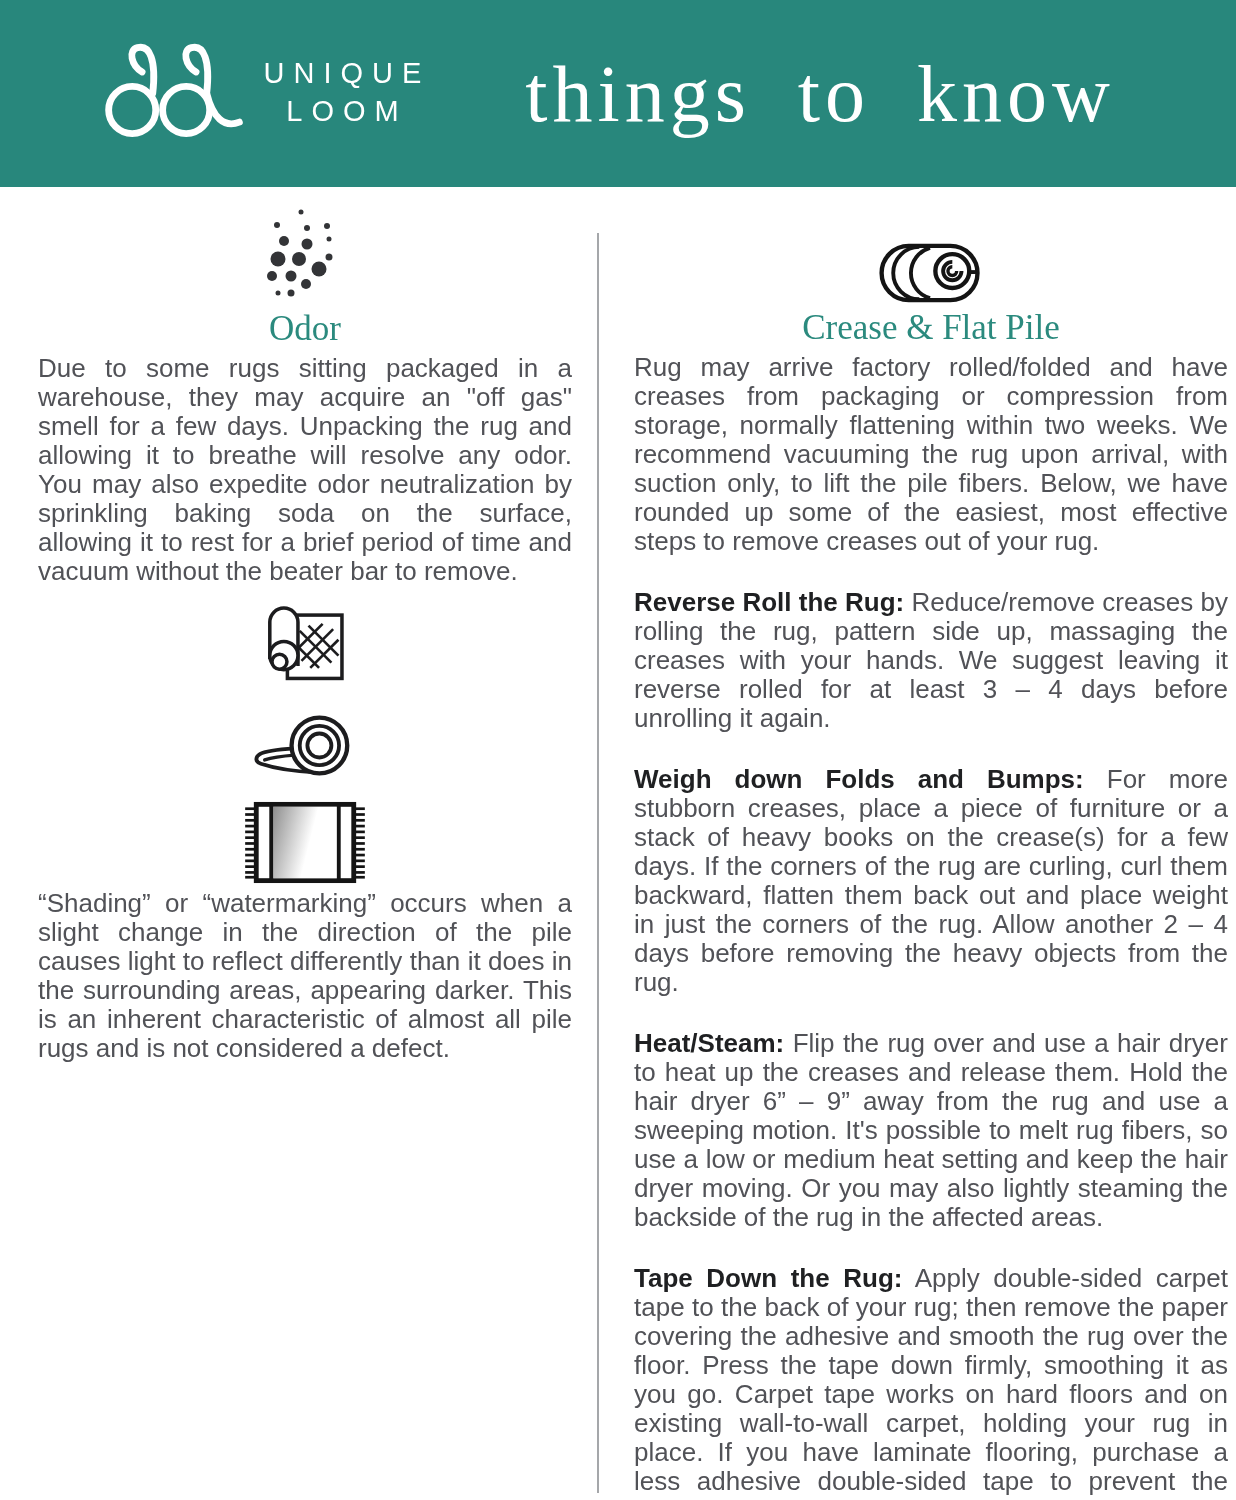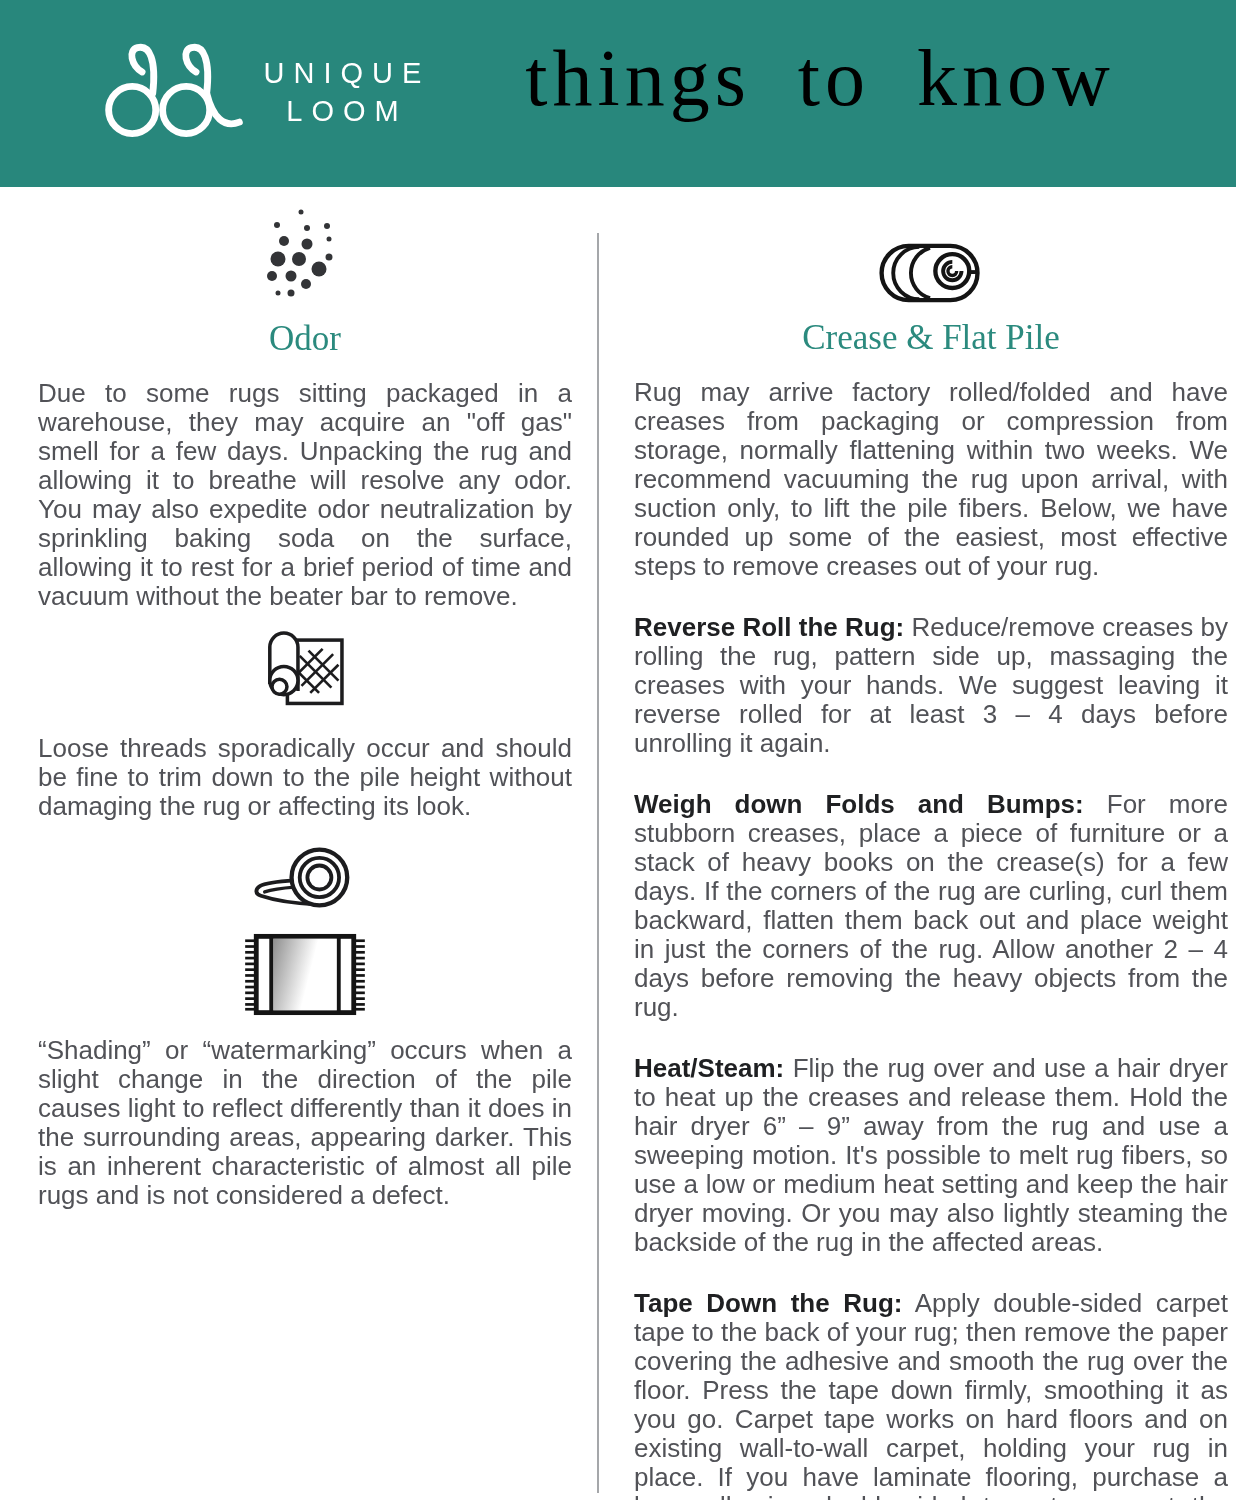--- a/index.html
+++ b/index.html
@@ -25,47 +25,47 @@
     position:absolute;left:0;top:0;width:1236px;height:187px;
     background:var(--header-bg);
   }
   .logo{position:absolute;left:98px;top:40px;width:152px;height:102px;}
   .brand{
     position:absolute;left:252px;top:54px;width:190px;
     color:#fff;text-align:center;
     font-size:29px;line-height:38px;letter-spacing:9px;font-weight:400;
   }
   .header-title{
-    position:absolute;left:470px;top:24px;width:700px;height:110px;
-    color:#000000;text-align:center;
+    position:absolute;left:470px;top:40px;width:700px;height:110px;
+    color:#ffffff;text-align:center;
     font-family:"Liberation Serif", serif;
     font-size:80px;line-height:108px;
     letter-spacing:5px;word-spacing:22px;font-weight:400;
   }
   
   .divider{
     position:absolute;left:597px;top:233px;width:2px;height:1260px;
     background:var(--divider-gray);
   }
   
   .col{position:absolute;top:187px;}
   .col-left{left:38px;width:534px;}
   .col-right{left:634px;width:594px;}
   .icon-wrap{text-align:center;}
   .sec-heading{
     font-family:"Liberation Serif", serif;font-weight:400;
     color:var(--heading-teal);
     font-size:35px;line-height:40px;text-align:center;
-    margin-top:13px;
+    margin-top:3px;
   }
   .body{
     color:var(--body-gray);
     font-size:26px;line-height:29px;
     text-align:justify;hyphens:none;
-    margin-top:20px;
+    margin-top:5px;
   }
   .tip{margin-top:32px;}
   .tip-label{color:var(--label-dark);font-weight:700;}
   
   .sec-odor .icon-wrap{margin-top:19px;}
   .sec-threading .icon-wrap{margin-top:15px;}
   .sec-rugpad .icon-wrap{margin-top:21px;}
   .sec-shading .icon-wrap{margin-top:19px;}
   .sec-crease .icon-wrap{margin-top:56px;}
   svg{display:inline-block;vertical-align:top;}
@@ -131,21 +131,20 @@
               <path d="M56,76 L88,44"></path>
             <path d="M44,34 L80,70"></path>
               <path d="M54,28 L88,62"></path>
               <path d="M38,48 L66,76"></path>
           </g>
           <path d="M10,66 L10,24 A16,16 0 0 1 42,24 L42,74" fill="#ffffff" stroke-width="4"></path>
           <circle cx="26" cy="62" r="16" fill="#ffffff" stroke-width="4"></circle>
           <circle cx="21" cy="69" r="8.5" fill="#ffffff" stroke-width="4"></circle>
         </svg>
       </div>
-      <p class="body">Loose threads sporadically occur and should be fine to trim down to the pile height without damaging the rug or affecting its look.</p>
     </section>
 
     <section class="sec-rugpad">
       <div class="icon-wrap">
         <svg width="106" height="72" viewBox="0 0 110 75" fill="none" stroke="#1c1c1e">
           <path d="M44,40 C28,41 13,43 8,46 C3,49 3,54 9,56 C24,61 44,64 66,65" stroke-width="4" stroke-linecap="round"></path>
           <path d="M44,47 C31,48 19,50 13,52" stroke-width="3.5" stroke-linecap="round"></path>
           <circle cx="70" cy="37" r="29" fill="#ffffff" stroke-width="4.5"></circle>
           <circle cx="70" cy="37" r="20.5" stroke-width="4"></circle>
           <circle cx="70" cy="37" r="12.5" stroke-width="4"></circle>

